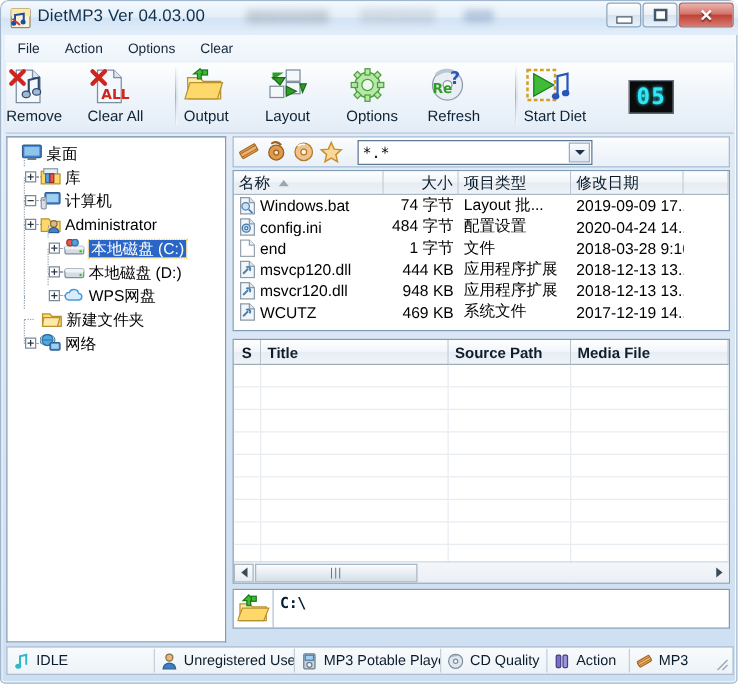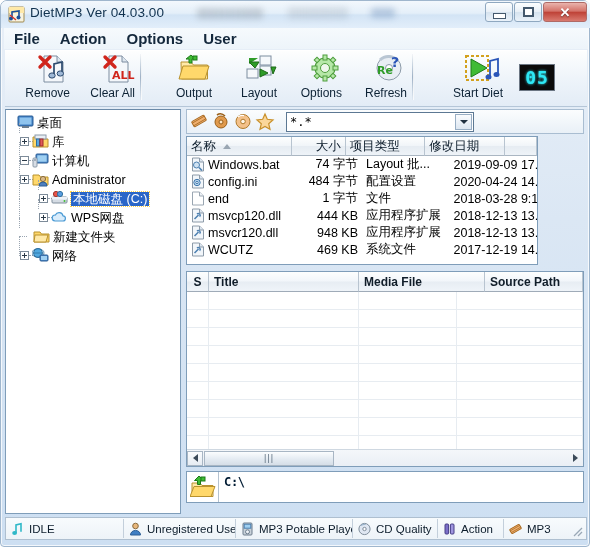--- a/index.html
+++ b/index.html
@@ -89,56 +89,54 @@
   }
 
   
   .menubar {
     position: absolute; left: 3px; top: 27px;
     width: 584px; height: 21px;
     background: linear-gradient(180deg,#f6fafd 0%,#edf4fa 100%);
     display: flex; align-items: center;
   }
   .menu-item {
-    font-size: 15px; color: #14283c;
+    font-size: 11px; color: #14283c;
     padding: 2px 10px;
     white-space: nowrap;
-    font-weight: bold;
   }
 
   
   .toolbar {
     position: absolute; left: 4px; top: 49px;
     width: 582px; height: 57px;
     box-sizing: border-box;
     background: linear-gradient(180deg,#fdfefe 0%,#eef4fa 50%,#e3ecf6 100%);
     border-top: 1px solid #ffffff;
     border-bottom: 1px solid #b5c6d8;
     display: flex; align-items: flex-start;
   }
   .tb-btn {
     width: 65px; height: 55px;
     display: flex; flex-direction: column;
-    align-items: flex-end; justify-content: flex-start;
+    align-items: flex-start; justify-content: flex-start;
     padding-top: 2px;
     box-sizing: border-box;
   }
   .tb-ico { width: 34px; height: 32px; position: relative; }
   .tb-lbl { font-size: 12px; color: #0d2235; margin-top: 1px; white-space: nowrap; }
   .tb-sep {
     width: 1px; height: 46px; margin: 3px 5px 0 5px;
     background: linear-gradient(180deg,rgba(170,185,200,0.1),#9fb2c6,rgba(170,185,200,0.1));
     border-right: 1px solid rgba(255,255,255,0.8);
   }
   .led {
     width: 34px; height: 25px;
     background: #0b0b0b;
     border: 1px solid #6b7683;
     margin-top: 13px;
-    margin-left: 16px;
     display: flex; align-items: center; justify-content: center;
     font-family: "DejaVu Sans Mono", monospace;
     font-size: 18px; font-weight: bold;
     color: #2ee8f5;
     letter-spacing: 1px;
     text-shadow: 0 0 3px #2ee8f5;
     position: relative;
   }
   .led::before {
     content: "88";
@@ -222,21 +220,21 @@
   .caret-down {
     width: 0; height: 0;
     border-left: 4px solid transparent;
     border-right: 4px solid transparent;
     border-top: 4px solid #203040;
   }
 
   
   .filelist {
     position: relative; margin-top: 2px;
-    width: 352px; height: 129px;
+    width: 398px; height: 129px;
     box-sizing: border-box;
     background: #fff;
     border: 1px solid #7f9db9;
     overflow: hidden;
   }
   .hdr { display: flex; height: 19px; }
   .hcell {
     box-sizing: border-box;
     background: linear-gradient(180deg,#fdfefe 0%,#f1f5f9 48%,#e6ecf2 52%,#eef3f8 100%);
     border-right: 1px solid #b8c4d0;
@@ -403,21 +401,21 @@
       <div class="winbtn close">
         <div class="glyph-close">✕</div>
       </div>
     </div>
   </div>
 
   <div class="menubar">
     <div class="menu-item">File</div>
     <div class="menu-item">Action</div>
     <div class="menu-item">Options</div>
-    <div class="menu-item">User</div>
+    <div class="menu-item">Clear</div>
   </div>
 
   <div class="toolbar">
 
 
     <div class="tb-btn">
       <div class="tb-ico">
         <svg width="34" height="32" viewBox="0 0 34 32">
           <path d="M8 3 h13 l6 6 v20 h-19 z" fill="#f4f7fb" stroke="#7d8da0"></path>
           <path d="M21 3 v6 h6" fill="#dde6ef" stroke="#7d8da0"></path>
@@ -594,20 +592,34 @@
             <rect x="1" y="6" width="15" height="6" rx="1" fill="#d5dce4" stroke="#7f8d9b"></rect>
             <rect x="1" y="6" width="15" height="2.5" fill="#eef2f7"></rect>
             <circle cx="13.5" cy="10" r="1" fill="#3fbb35"></circle>
             <circle cx="5" cy="3" r="2.6" fill="#e8554a" stroke="#a0342c"></circle>
             <circle cx="9" cy="3" r="2.6" fill="#5a9de0" stroke="#2d6f9e"></circle>
           </svg>
         </div>
         <span class="tlabel sel">本地磁盘 (C:)</span>
       </div>
 
+      <div class="tnode" style="padding-left:31px">
+        <div class="tvert" style="left:11px;top:-9px;height:19px"></div>
+        <div class="tvert" style="left:30px;top:-9px;height:19px"></div>
+        <div class="tdash" style="left:40px;top:9px;width:6px"></div>
+        <div class="plus"></div>
+        <div class="ticon">
+          <svg width="17" height="15" viewBox="0 0 17 15">
+            <rect x="1" y="5" width="15" height="7" rx="1.5" fill="#d5dce4" stroke="#7f8d9b"></rect>
+            <rect x="1" y="5" width="15" height="3" rx="1.5" fill="#f0f4f8"></rect>
+            <circle cx="13.5" cy="10" r="1" fill="#3fbb35"></circle>
+          </svg>
+        </div>
+        <span class="tlabel">本地磁盘 (D:)</span>
+      </div>
 
       <div class="tnode" style="padding-left:31px">
         <div class="tvert" style="left:11px;top:-9px;height:19px"></div>
         <div class="tvert" style="left:30px;top:-9px;height:10px"></div>
         <div class="tdash" style="left:40px;top:9px;width:6px"></div>
         <div class="plus"></div>
         <div class="ticon">
           <svg width="17" height="15" viewBox="0 0 17 15">
             <path d="M4 11 a3 3 0 0 1 0.4 -6 a4 4 0 0 1 7.6 0.8 a2.6 2.6 0 0 1 -0.4 5.2 z" fill="#d9ecfb" stroke="#4a9ad4" stroke-width="1.2"></path>
           </svg>
@@ -802,25 +814,25 @@
     </div>
 
     <div class="queuelist">
       <div class="qhdr">
         <div class="qhcell c" style="width:22px">
           <span>S</span>
         </div>
         <div class="qhcell" style="width:150px">
           <span>Title</span>
         </div>
+        <div class="qhcell" style="width:98px">
+          <span>Source Path</span>
+        </div>
         <div class="qhcell" style="width:126px">
           <span>Media File</span>
-        </div>
-        <div class="qhcell" style="width:98px">
-          <span>Source Path</span>
         </div>
       </div>
 
       <div>
         <div class="qgridrow">
           <div class="qgridcell" style="width:22px"></div>
             <div class="qgridcell" style="width:150px"></div>
           <div class="qgridcell" style="width:98px"></div>
             <div class="qgridcell" style="width:126px"></div>
         </div>

